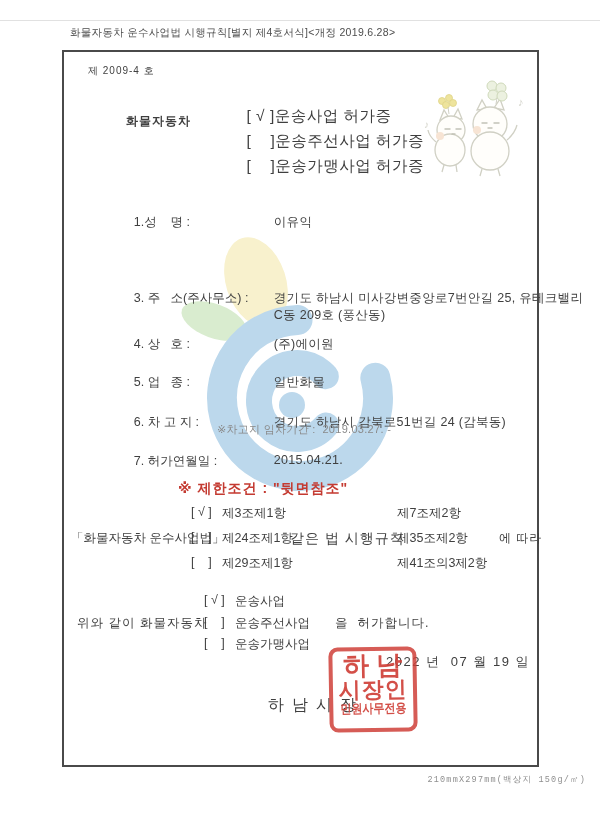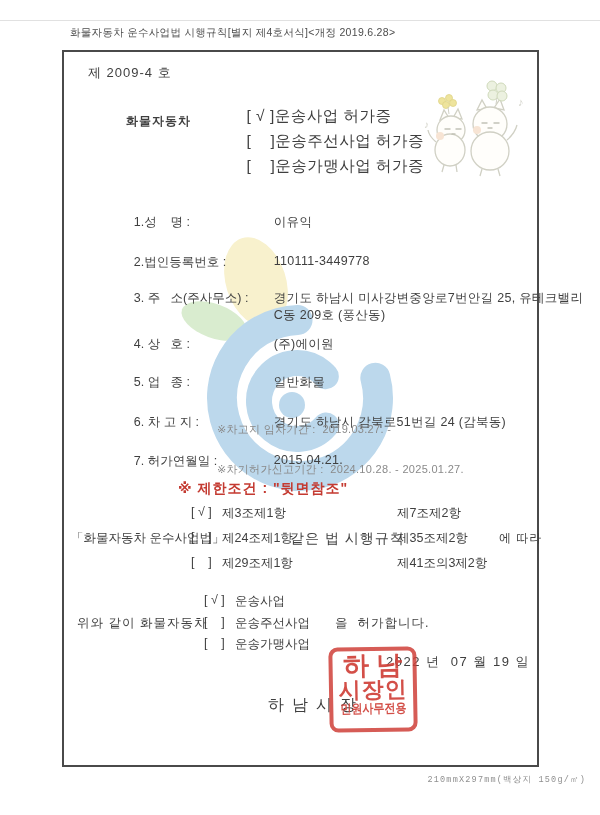--- a/index.html
+++ b/index.html
@@ -8,21 +8,21 @@
     background:#ffffff;overflow:hidden;
     font-family:"Liberation Sans","DejaVu Sans",sans-serif;
     color:#3f3f3f;
   }
   .scan-line{position:absolute;left:0;right:0;top:20px;height:1px;background:#c9c9c9;opacity:.55;}
   .top-note{position:absolute;left:70px;top:26px;font-size:10.5px;color:#4d4d4d;letter-spacing:.3px;white-space:pre;}
   .footer-note{position:absolute;right:14px;top:774px;font-size:8.5px;color:#8f8f8f;letter-spacing:1.2px;font-family:"Liberation Mono","DejaVu Sans Mono",monospace;white-space:pre;}
 
   .box{position:absolute;left:62px;top:50px;width:473px;height:713px;border:2px solid #4a4a4a;background:transparent;}
 
-  .doc-number{position:absolute;left:24px;top:12px;font-size:13px;letter-spacing:1px;white-space:pre;}
+  .doc-number{position:absolute;left:24px;top:12px;font-size:10px;letter-spacing:1px;white-space:pre;}
 
   
   .wm{position:absolute;left:173px;top:235px;width:245px;height:265px;z-index:0;pointer-events:none;}
   
   .mascots{position:absolute;left:358px;top:24px;width:108px;height:102px;opacity:.85;z-index:0;}
 
   .content{position:absolute;inset:0;z-index:1;}
 
   .title-prefix{position:absolute;left:62px;top:61px;font-size:12px;font-weight:bold;letter-spacing:1px;white-space:pre;}
   .title-row{position:absolute;left:144px;font-size:15.5px;font-weight:normal;white-space:pre;letter-spacing:.5px;}
@@ -140,40 +140,36 @@
       <div class="title-row t2">
         <span class="cb">[    ]</span><span>운송주선사업 허가증</span>
       </div>
       <div class="title-row t3">
         <span class="cb">[    ]</span><span>운송가맹사업 허가증</span>
       </div>
 
       <div class="field f1">
         <span class="flabel">1.성    명 :</span><span class="fvalue">이유익</span>
       </div>
-      <div class="field f2">
-        <span class="flabel">2.법인등록번호 :</span><span class="fvalue">110111-3449778</span>
-      </div>
       <div class="field f3">
         <span class="flabel">3. 주   소(주사무소) :</span><span class="fvalue">경기도 하남시 미사강변중앙로7번안길 25, 유테크밸리 C동 209호 (풍산동)</span>
       </div>
       <div class="field f4">
         <span class="flabel">4. 상   호 :</span><span class="fvalue">(주)에이원</span>
       </div>
       <div class="field f5">
         <span class="flabel">5. 업   종 :</span><span class="fvalue">일반화물</span>
       </div>
       <div class="field f6">
         <span class="flabel">6. 차 고 지 :</span><span class="fvalue">경기도 하남시 감북로51번길 24 (감북동)</span>
       </div>
       <div class="fnote n6">※차고지 임차기간 :  2019.03.27. -</div>
       <div class="field f7">
         <span class="flabel">7. 허가연월일 :</span><span class="fvalue">2015.04.21.</span>
       </div>
-      <div class="fnote n7">※차기허가신고기간 :  2024.10.28. - 2025.01.27.</div>
 
       <div class="restriction">※ 제한조건 : "뒷면참조"</div>
 
       <div class="law-name">「화물자동차 운수사업법」</div>
       <span class="law-cb lr1">[ √ ]</span>
       <span class="law-article lr1">제3조제1항</span>
       <span class="law-rule lr1">제7조제2항</span>
       <span class="law-cb lr2">[    ]</span>
       <span class="law-article lr2">제24조제1항</span>
       <span class="law-rule lr2">제35조제2항</span>

